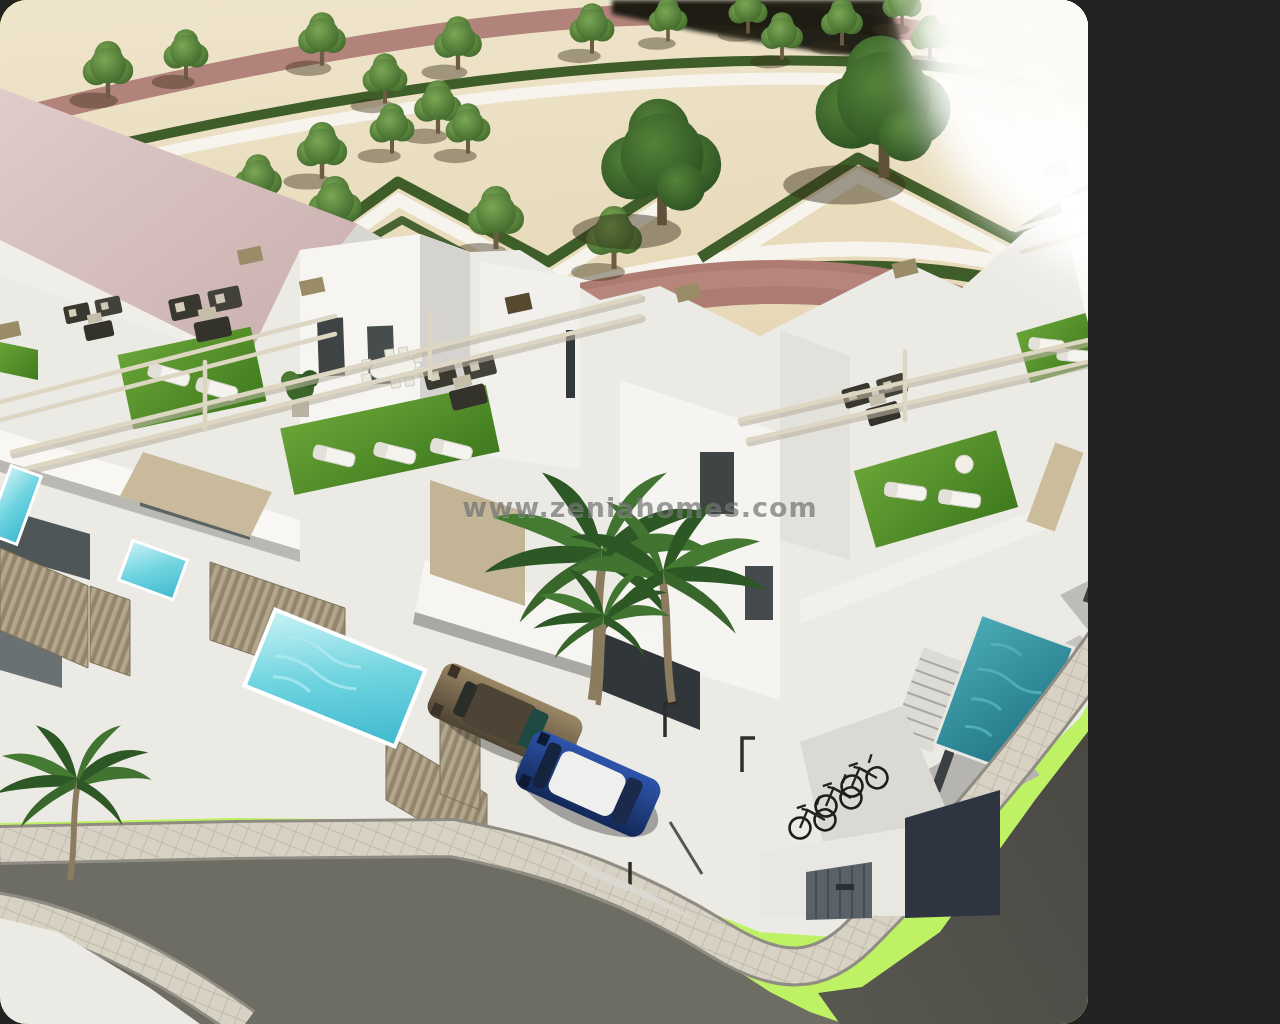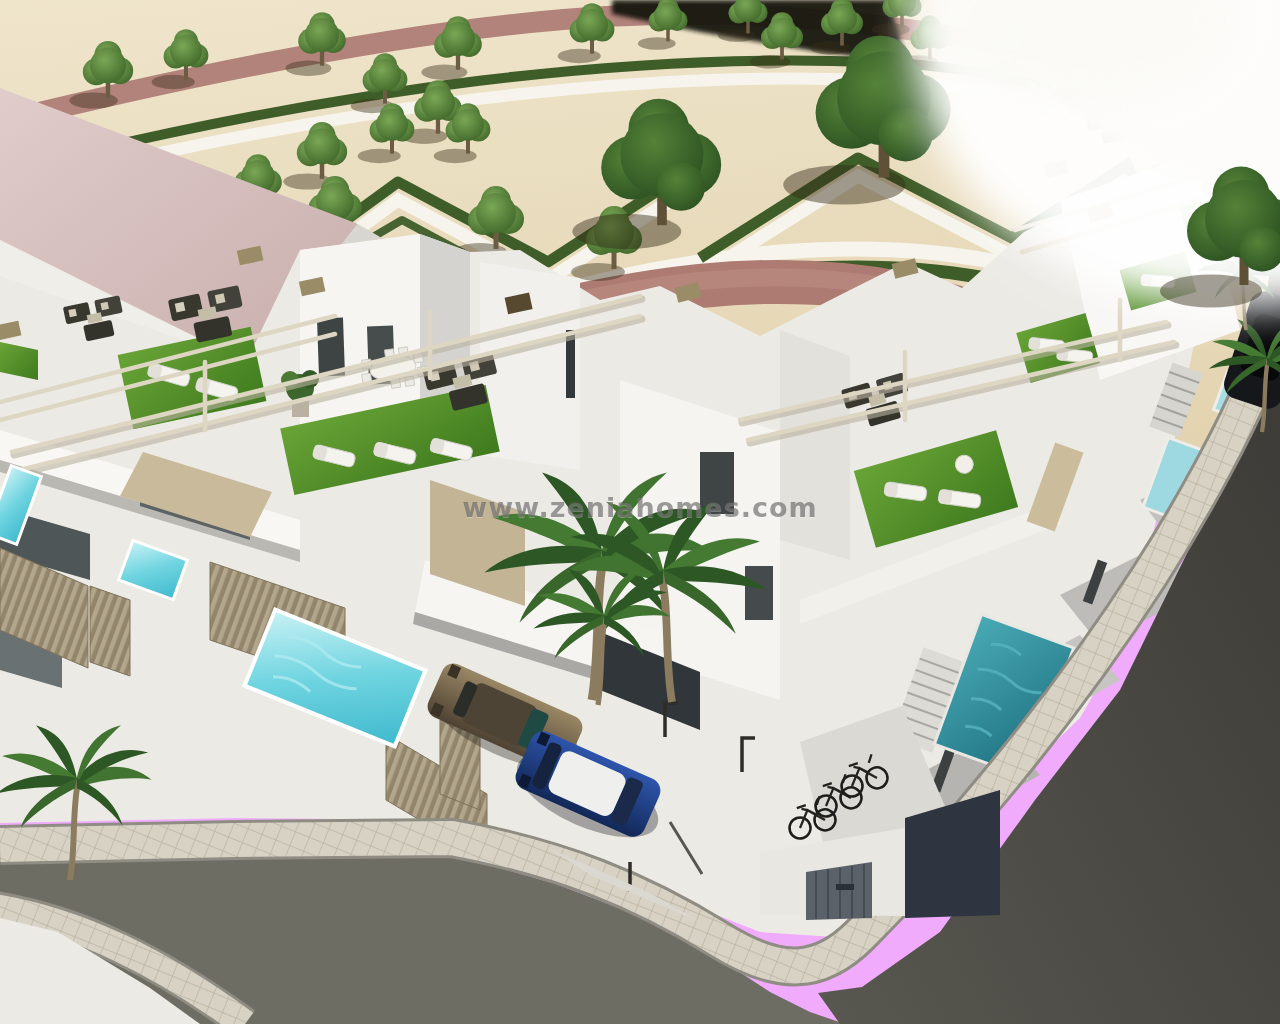--- a/index.html
+++ b/index.html
@@ -1,18 +1,18 @@
 <!DOCTYPE html>
 <html><head>
 <meta charset="utf-8">
 <style>
   html,body{margin:0;padding:0;background:#222;}
   .stage{
-    position:relative;width:1280px;height:1024px;overflow:hidden;
-    background:#f0abfc;font-family:"DejaVu Sans","Liberation Sans",sans-serif;
+    position:relative;width:1088px;height:1024px;overflow:hidden;
+    background:#bef264;font-family:"DejaVu Sans","Liberation Sans",sans-serif;border-radius:27px;
   }
   .stage svg{position:absolute;left:0;top:0;display:block;}
   .watermark{
     position:absolute;left:0;top:492px;width:1280px;text-align:center;
     font-family:"DejaVu Sans","Liberation Sans",sans-serif;
     font-weight:bold;font-size:27px;letter-spacing:1px;
     color:rgba(90,90,90,0.60);
     text-shadow:0 1px 0 rgba(255,255,255,0.28);
     pointer-events:none;user-select:none;
   }

